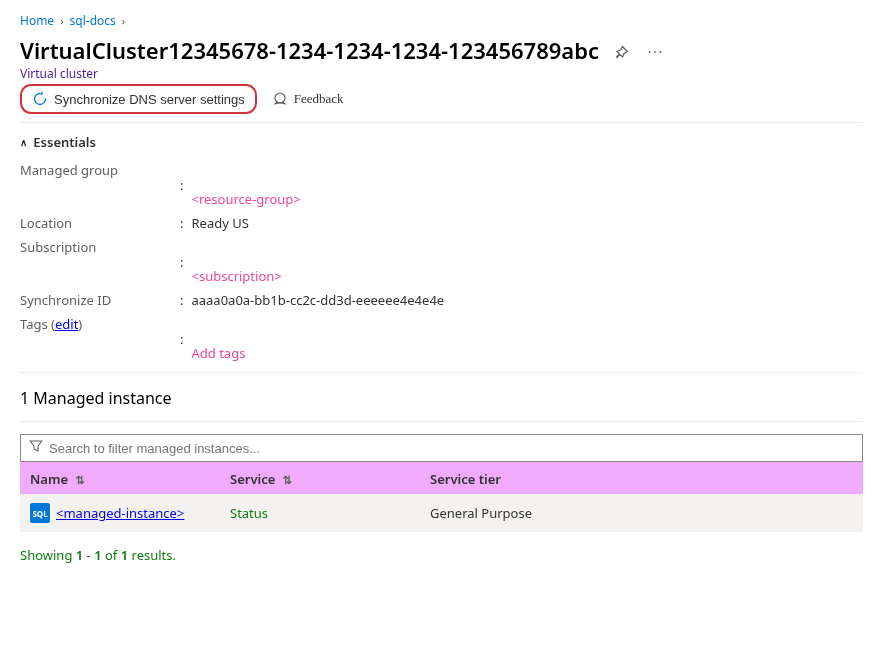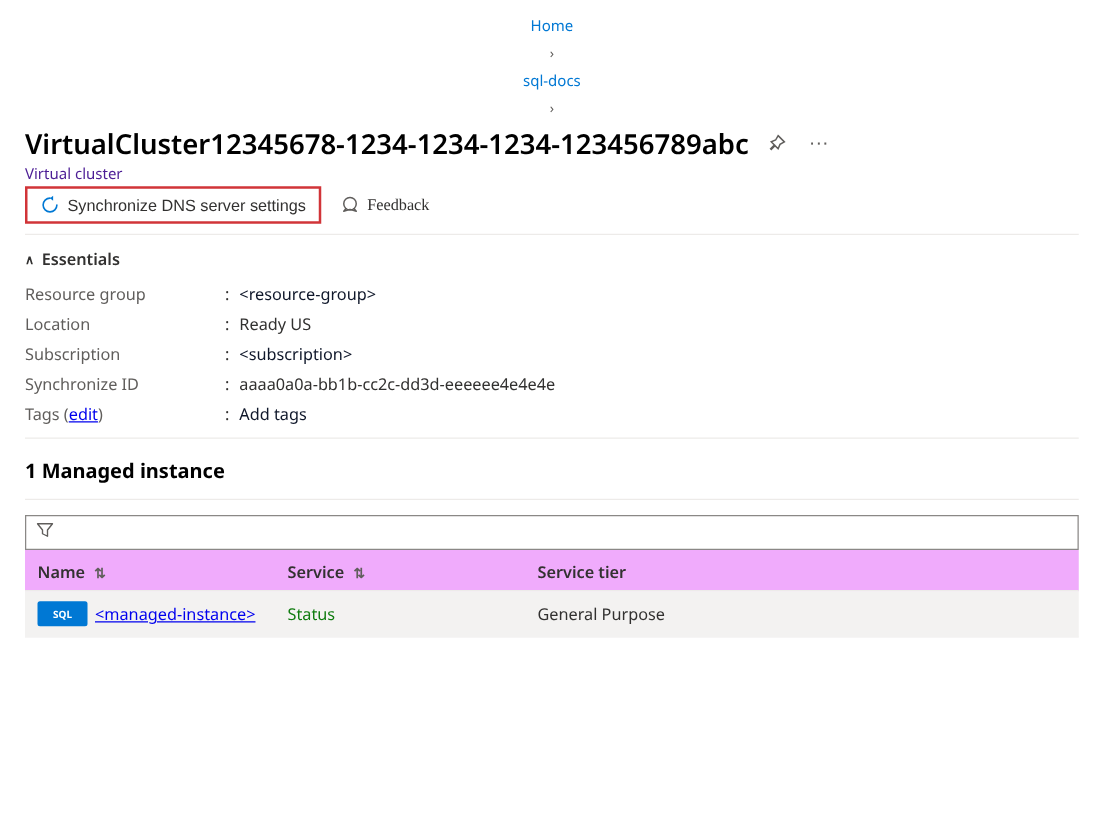--- a/index.html
+++ b/index.html
@@ -17,35 +17,34 @@
     }
 
     
     .breadcrumb {
       display: flex;
       align-items: center;
       gap: 6px;
       font-size: 12px;
       color: #0078d4;
       margin-bottom: 8px;
-      flex-direction: column;
     }
     .breadcrumb a {
       color: #0078d4;
       text-decoration: none;
     }
     .breadcrumb .sep {
       color: #605e5c;
       font-size: 11px;
     }
 
     
     .title-area {
       display: flex;
-      align-items: center;
+      align-items: flex-end;
       gap: 10px;
       margin-bottom: 2px;
     }
     .page-title {
       font-size: 22px;
       font-weight: 600;
       color: #000;
       line-height: 1.2;
     }
     .title-icon-btn {
@@ -81,21 +80,21 @@
       background: none;
       border: 1px solid #c8c6c4;
       border-radius: 2px;
       cursor: pointer;
       font-size: 13px;
       color: #323130;
       white-space: nowrap;
     }
     .toolbar-btn.highlighted {
       border: 2px solid #d13438;
-      border-radius: 0;
+      border-radius: 11px;
     }
     .toolbar-btn-plain {
       display: flex;
       align-items: center;
       gap: 6px;
       padding: 5px 10px;
       background: none;
       border: 1px solid transparent;
       border-radius: 2px;
       cursor: pointer;
@@ -153,32 +152,33 @@
       color: #605e5c;
       padding-right: 8px;
     }
     .field-value {
       color: #323130;
       display: flex;
       align-items: center;
       gap: 4px;
     }
     .field-value a {
-      color: #0f172a;
+      color: #ec4899;
       text-decoration: none;
+      margin-top: 29px;
     }
     .colon { margin-right: 4px; color: #323130; }
 
     
     .mi-section {
       padding: 14px 0 10px 0;
     }
     .mi-title {
       font-size: 16px;
-      font-weight: 700;
+      font-weight: 400;
       color: #000;
       margin-bottom: 12px;
     }
     .divider {
       border: none;
       border-top: 1px solid #edebe9;
       margin-bottom: 12px;
     }
 
     
@@ -240,21 +240,21 @@
 
     .status-ready {
       color: #107c10;
     }
 
     
     .sql-icon {
       display: inline-flex;
       align-items: center;
       justify-content: center;
-      width: 40px;
+      width: 20px;
       height: 20px;
       background: #0078d4;
       color: #fff;
       font-size: 8px;
       font-weight: 700;
       border-radius: 2px;
       margin-right: 6px;
       flex-shrink: 0;
     }
 
@@ -331,21 +331,21 @@
     </button>
   </div>
 
   <div class="section">
     <div class="section-header">
       <span class="chevron">∧</span>
       <span>Essentials</span>
     </div>
     <div class="essentials-grid">
 
-      <div class="field-label">Resource group</div>
+      <div class="field-label">Managed group</div>
       <div class="field-value">
         <span class="colon">:</span>
         <a href="#">&lt;resource-group&gt;</a>
       </div>
 
       <div class="field-label">Location</div>
       <div class="field-value">
         <span class="colon">:</span>
         <span>Ready US</span>
       </div>
@@ -374,20 +374,21 @@
   <div class="mi-section">
     <h2 class="mi-title">1 Managed instance</h2>
     <hr class="divider">
 
     <div class="search-bar">
       <span class="search-icon">
         <svg width="14" height="14" viewBox="0 0 14 14" fill="none" xmlns="http://www.w3.org/2000/svg">
           <polygon points="1,2 13,2 9,7 9,12 5,10 5,7" stroke="#605e5c" stroke-width="1.1" fill="none" stroke-linejoin="round"></polygon>
         </svg>
       </span>
+      <input class="search-input" type="text" placeholder="Search to filter managed instances..." style="">
     </div>
 
     <table class="data-table">
       <thead>
         <tr>
           <th class="col-name">
             <span>Name</span>
             <span class="sort-icon">⇅</span>
           </th>
           <th class="col-status">
@@ -410,15 +411,18 @@
           <td>
             <span class="status-ready">Status</span>
           </td>
           <td>
             <span>General Purpose</span>
           </td>
         </tr>
       </tbody>
     </table>
 
+    <p class="results-text">
+      Showing <strong>1</strong> - <strong>1</strong> of <strong>1</strong> results.
+    </p>
   </div>
 
 </div>
 
 </body></html>

